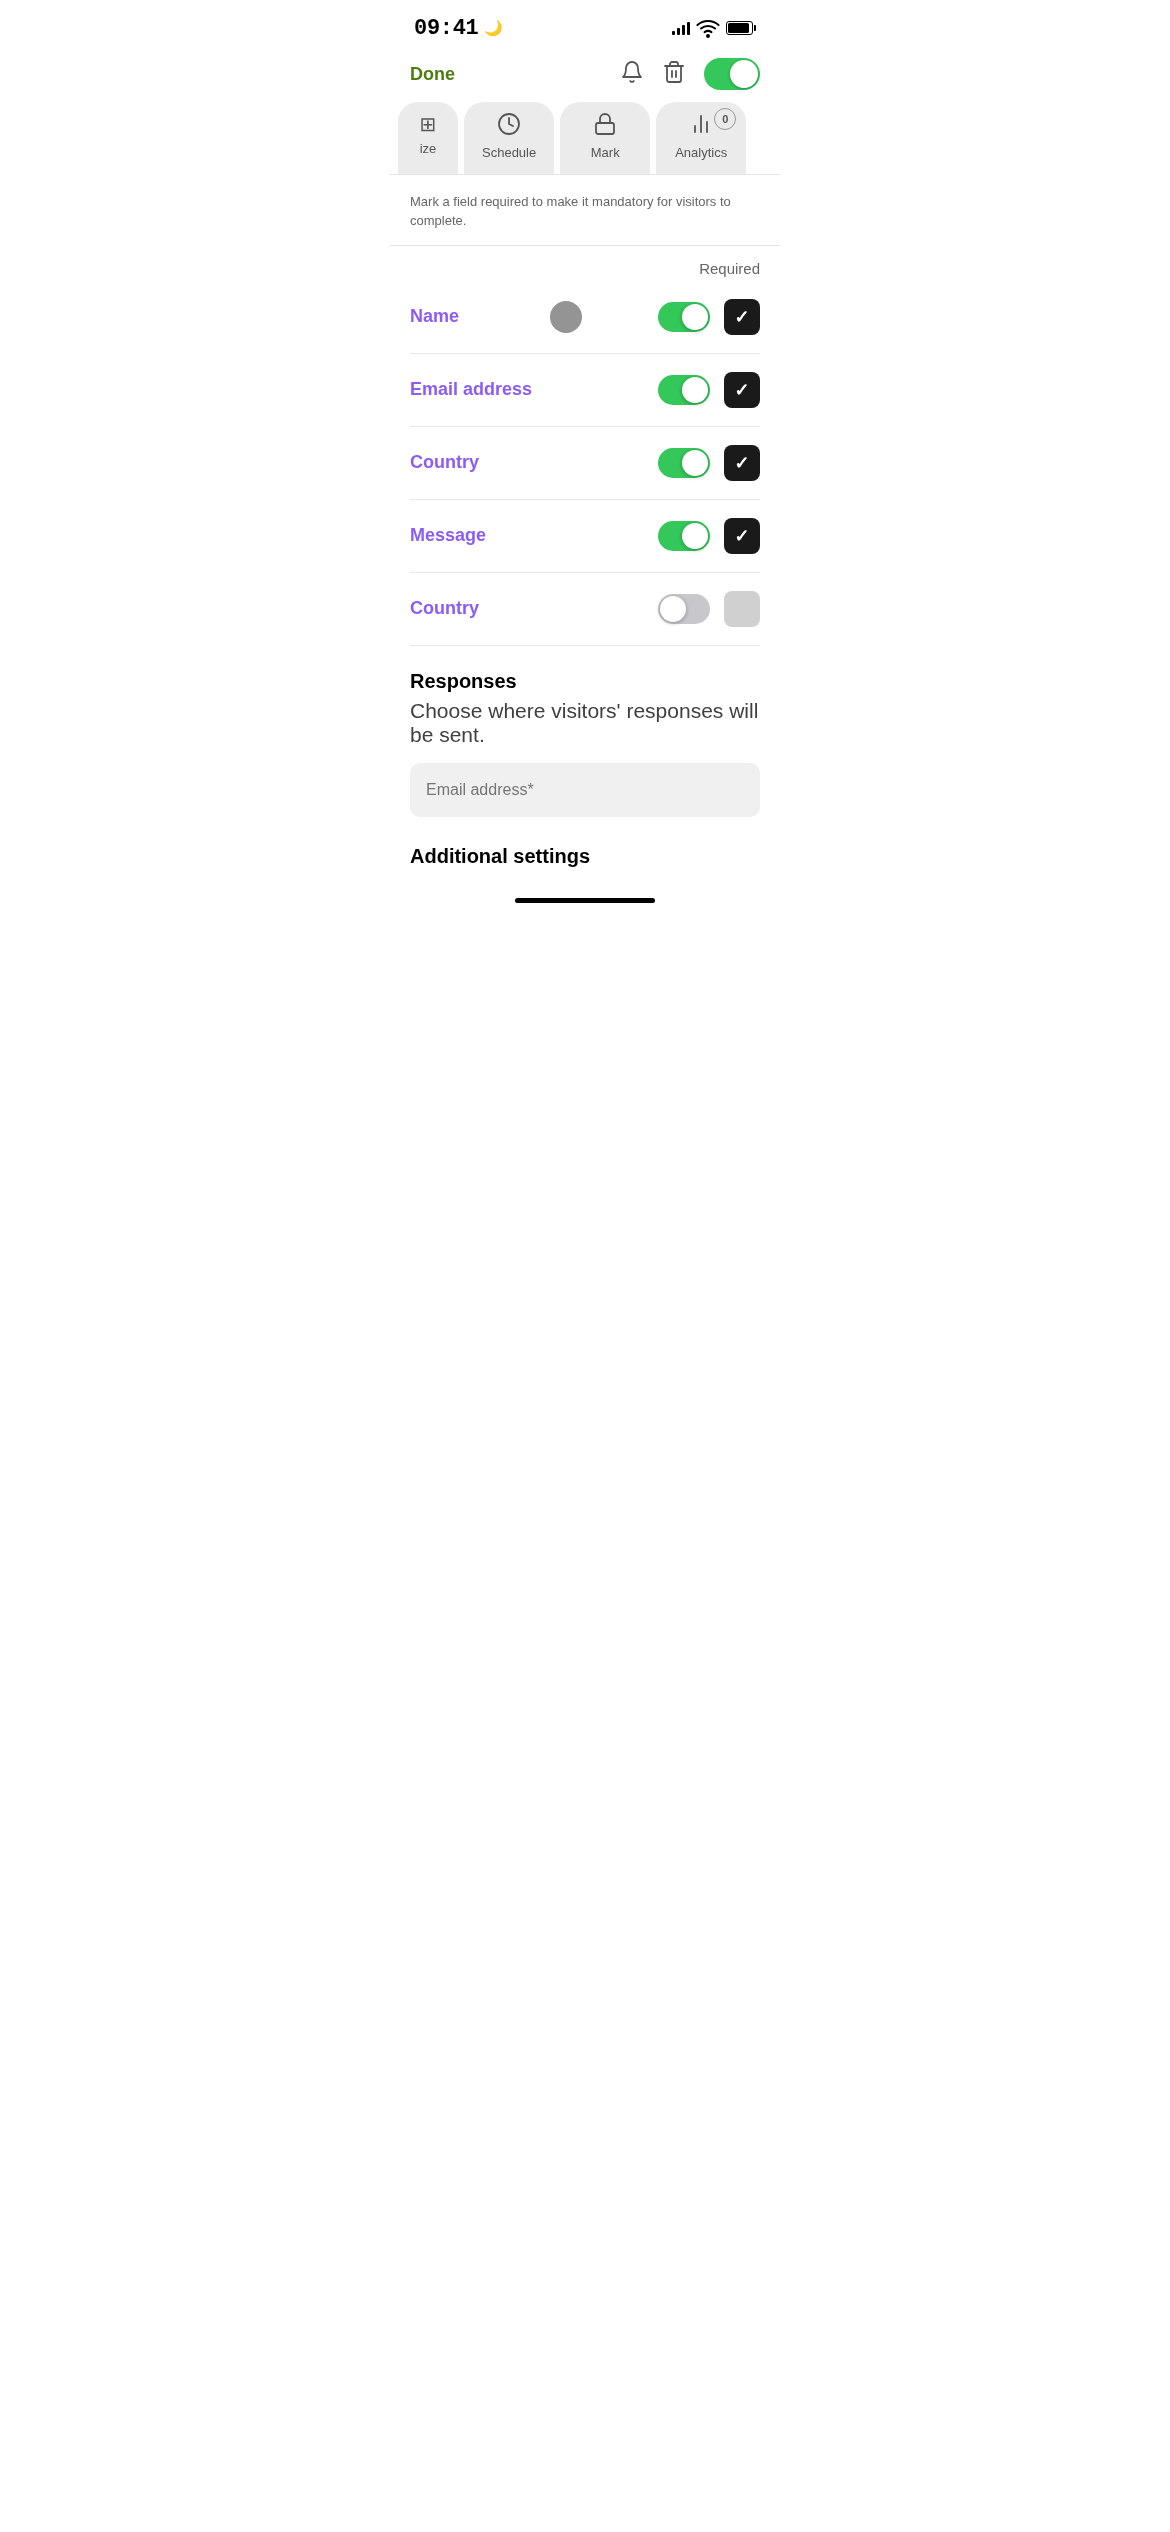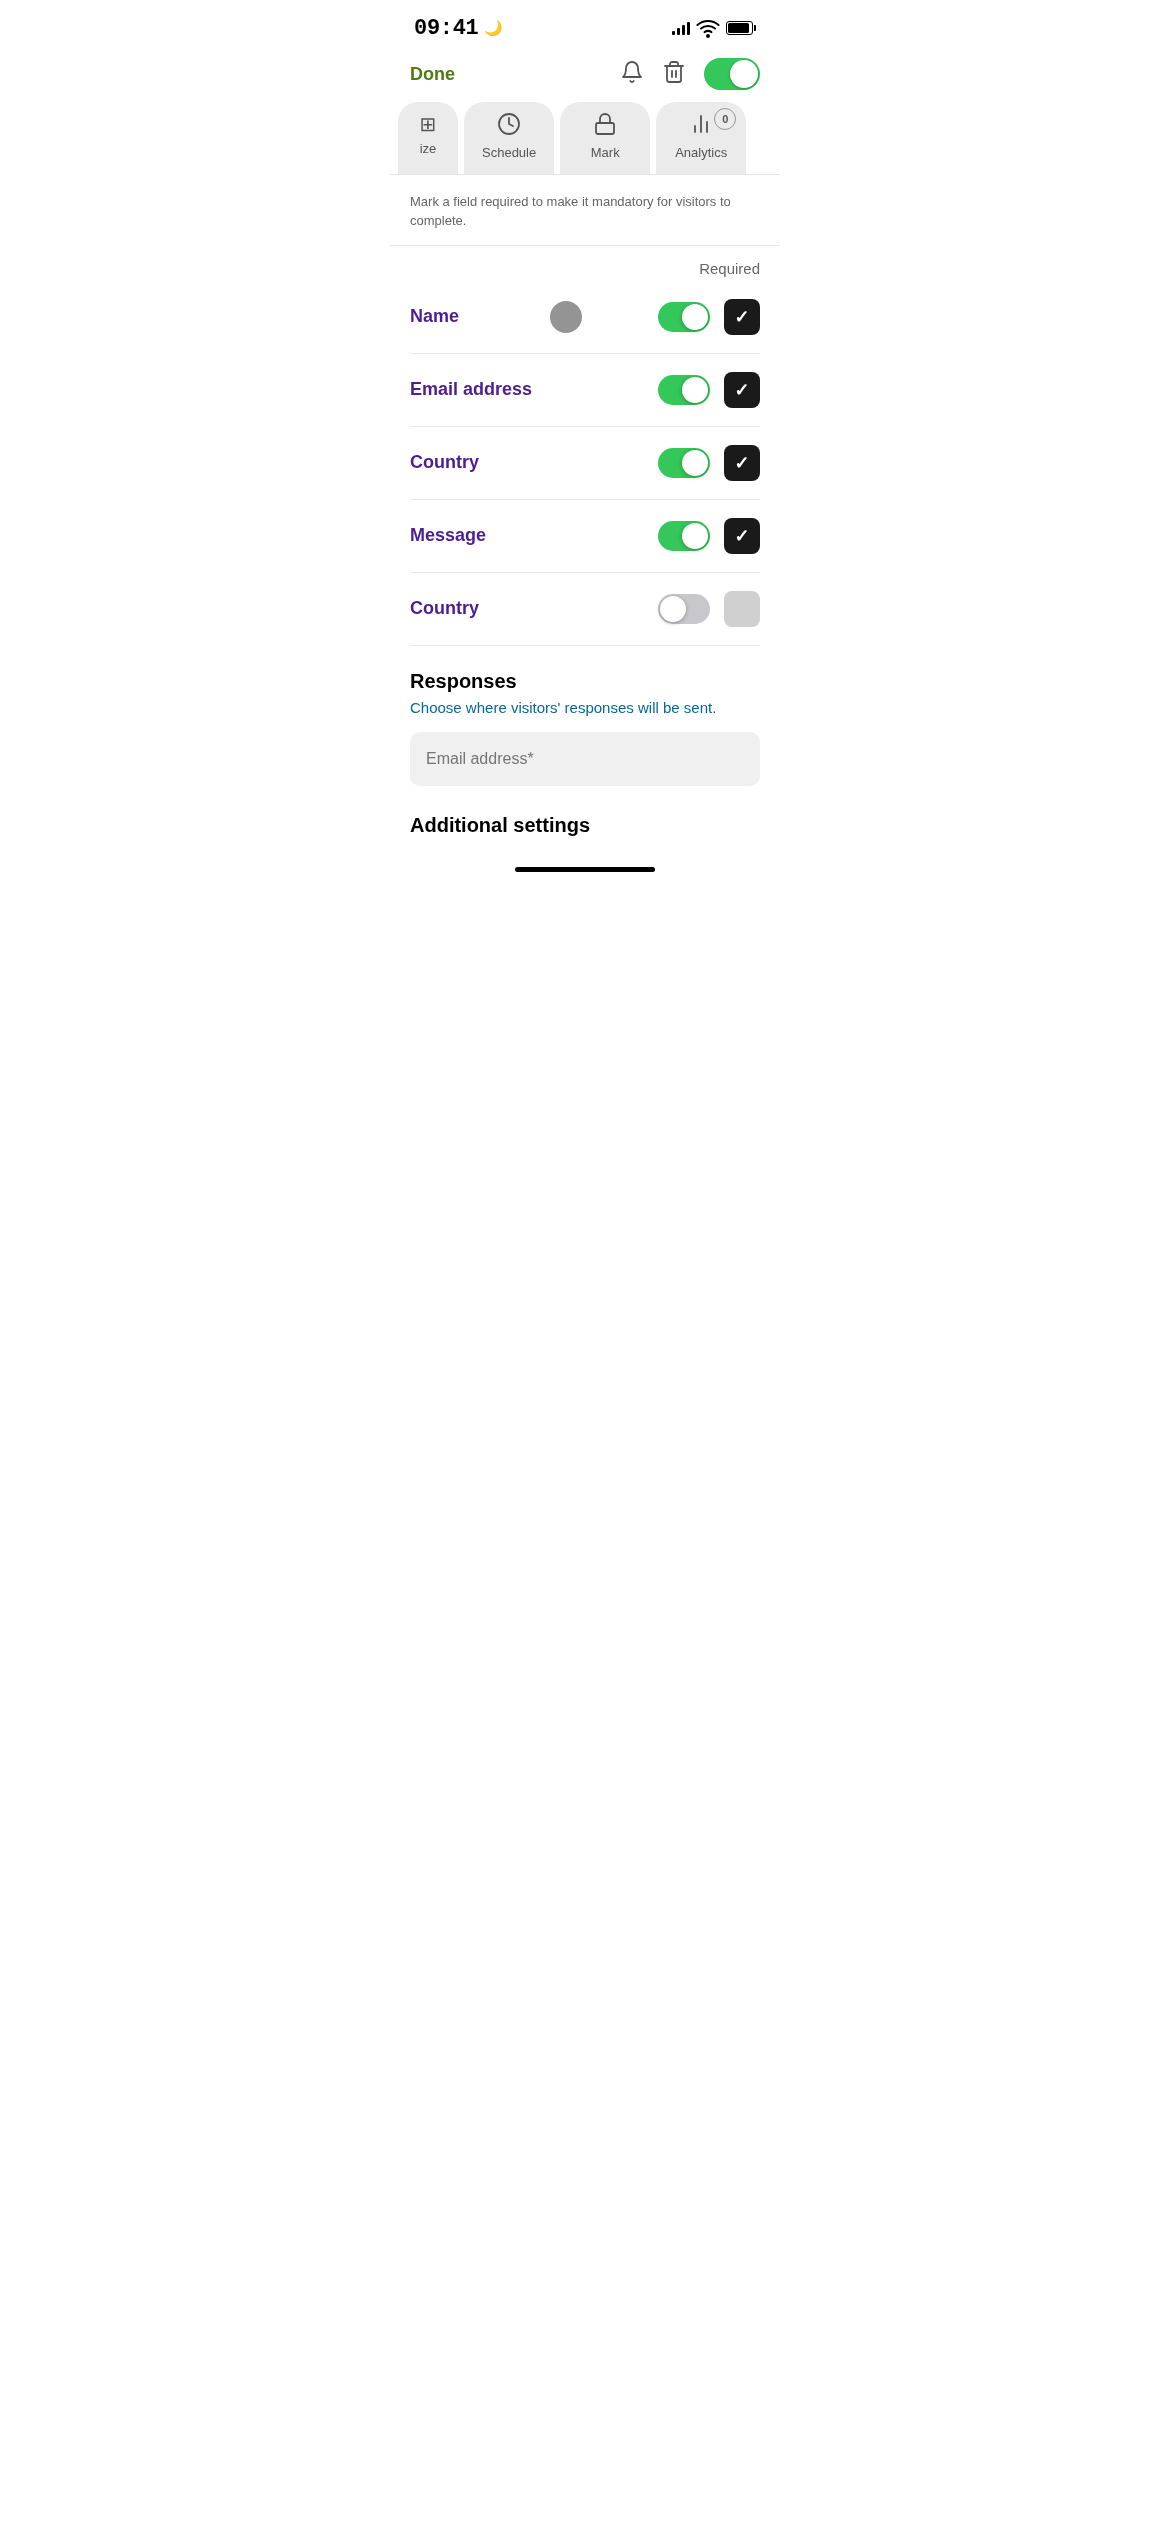--- a/index.html
+++ b/index.html
@@ -211,21 +211,21 @@
       align-items: center;
       justify-content: space-between;
       padding: 18px 0;
       border-bottom: 1px solid #e8e8e8;
       position: relative;
     }
 
     .field-label {
       font-size: 18px;
       font-weight: 600;
-      color: #4c1d95;
+      color: #8b5cf6;
     }
 
     .field-controls {
       display: flex;
       align-items: center;
       gap: 14px;
     }
 
     
     .toggle {
@@ -308,22 +308,22 @@
     }
 
     .responses-title {
       font-size: 20px;
       font-weight: 700;
       color: #000;
       margin-bottom: 6px;
     }
 
     .responses-subtitle {
-      font-size: 15px;
-      color: #0369a1;
+      font-size: 21px;
+      color: #404040;
       margin-bottom: 16px;
     }
 
     .email-input-field {
       width: 100%;
       background: #f0f0f0;
       border: none;
       border-radius: 10px;
       padding: 18px 16px;
       font-size: 16px;

